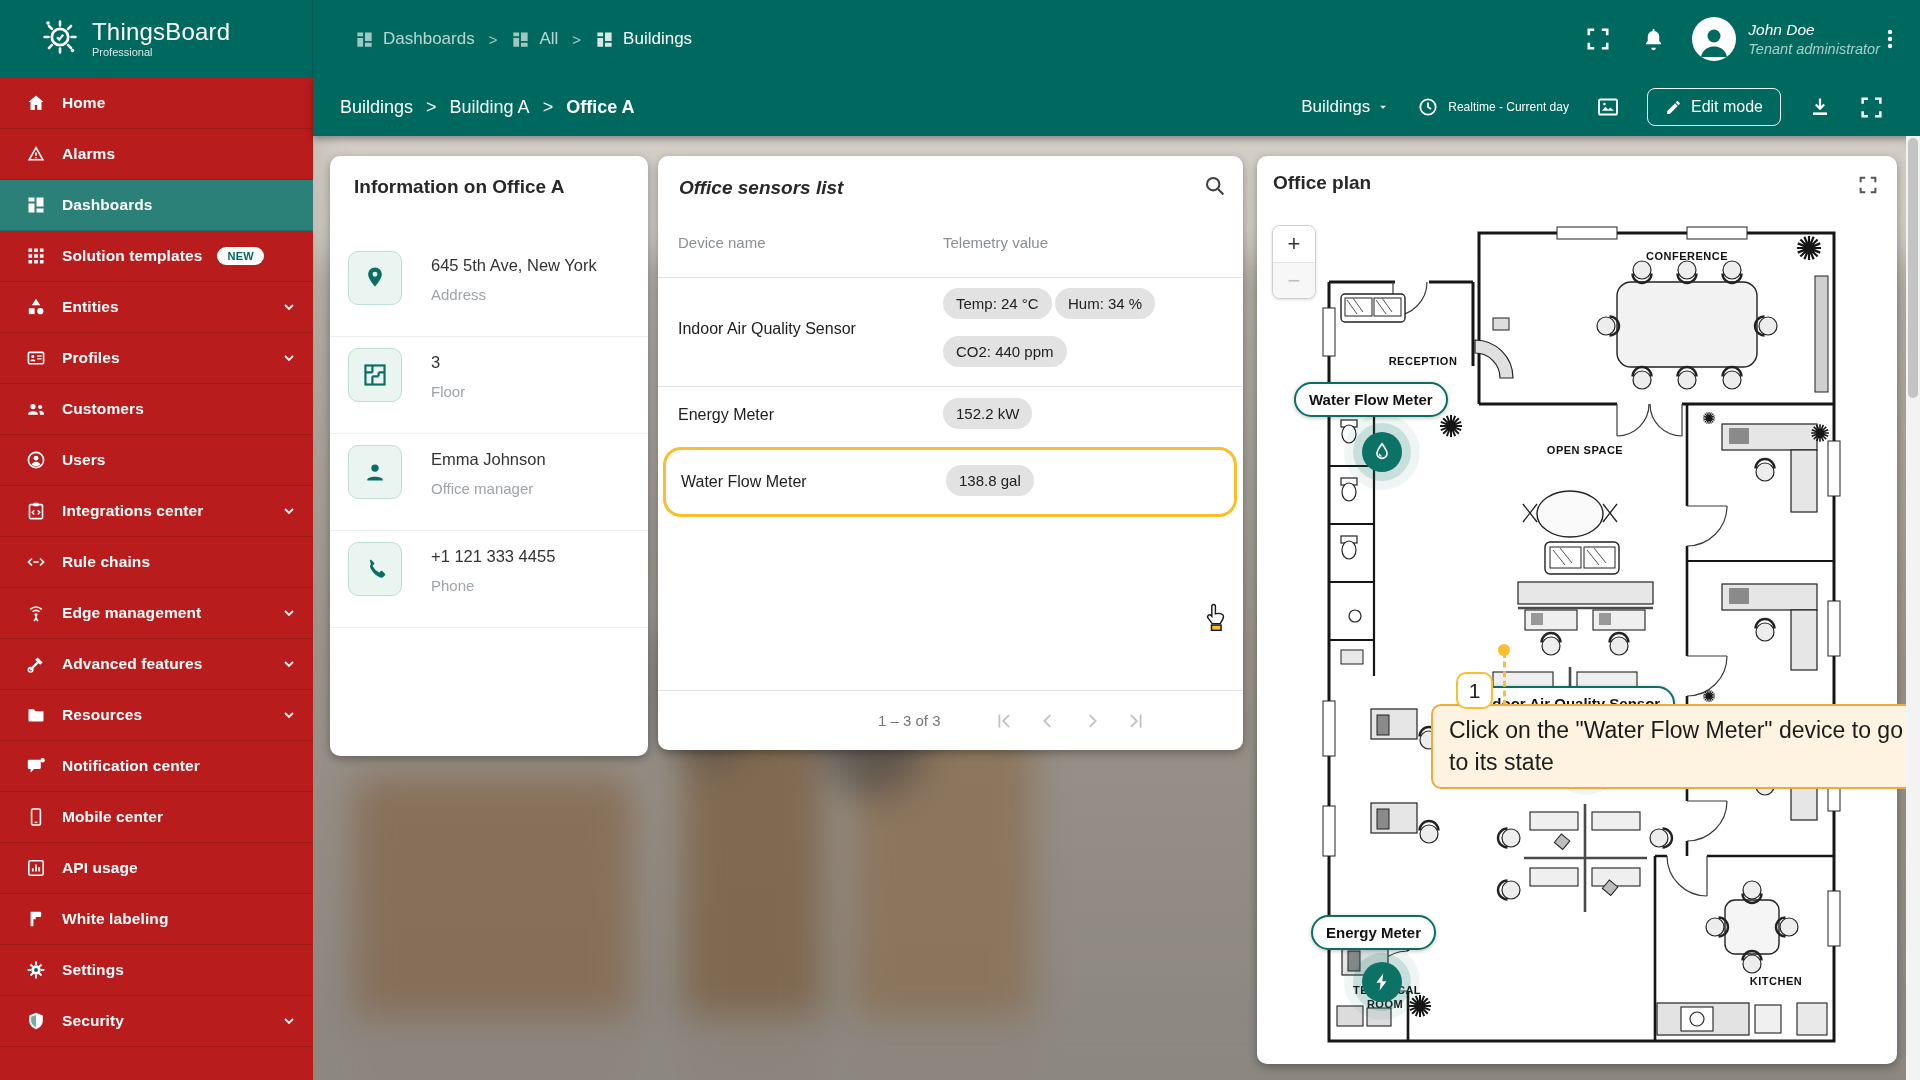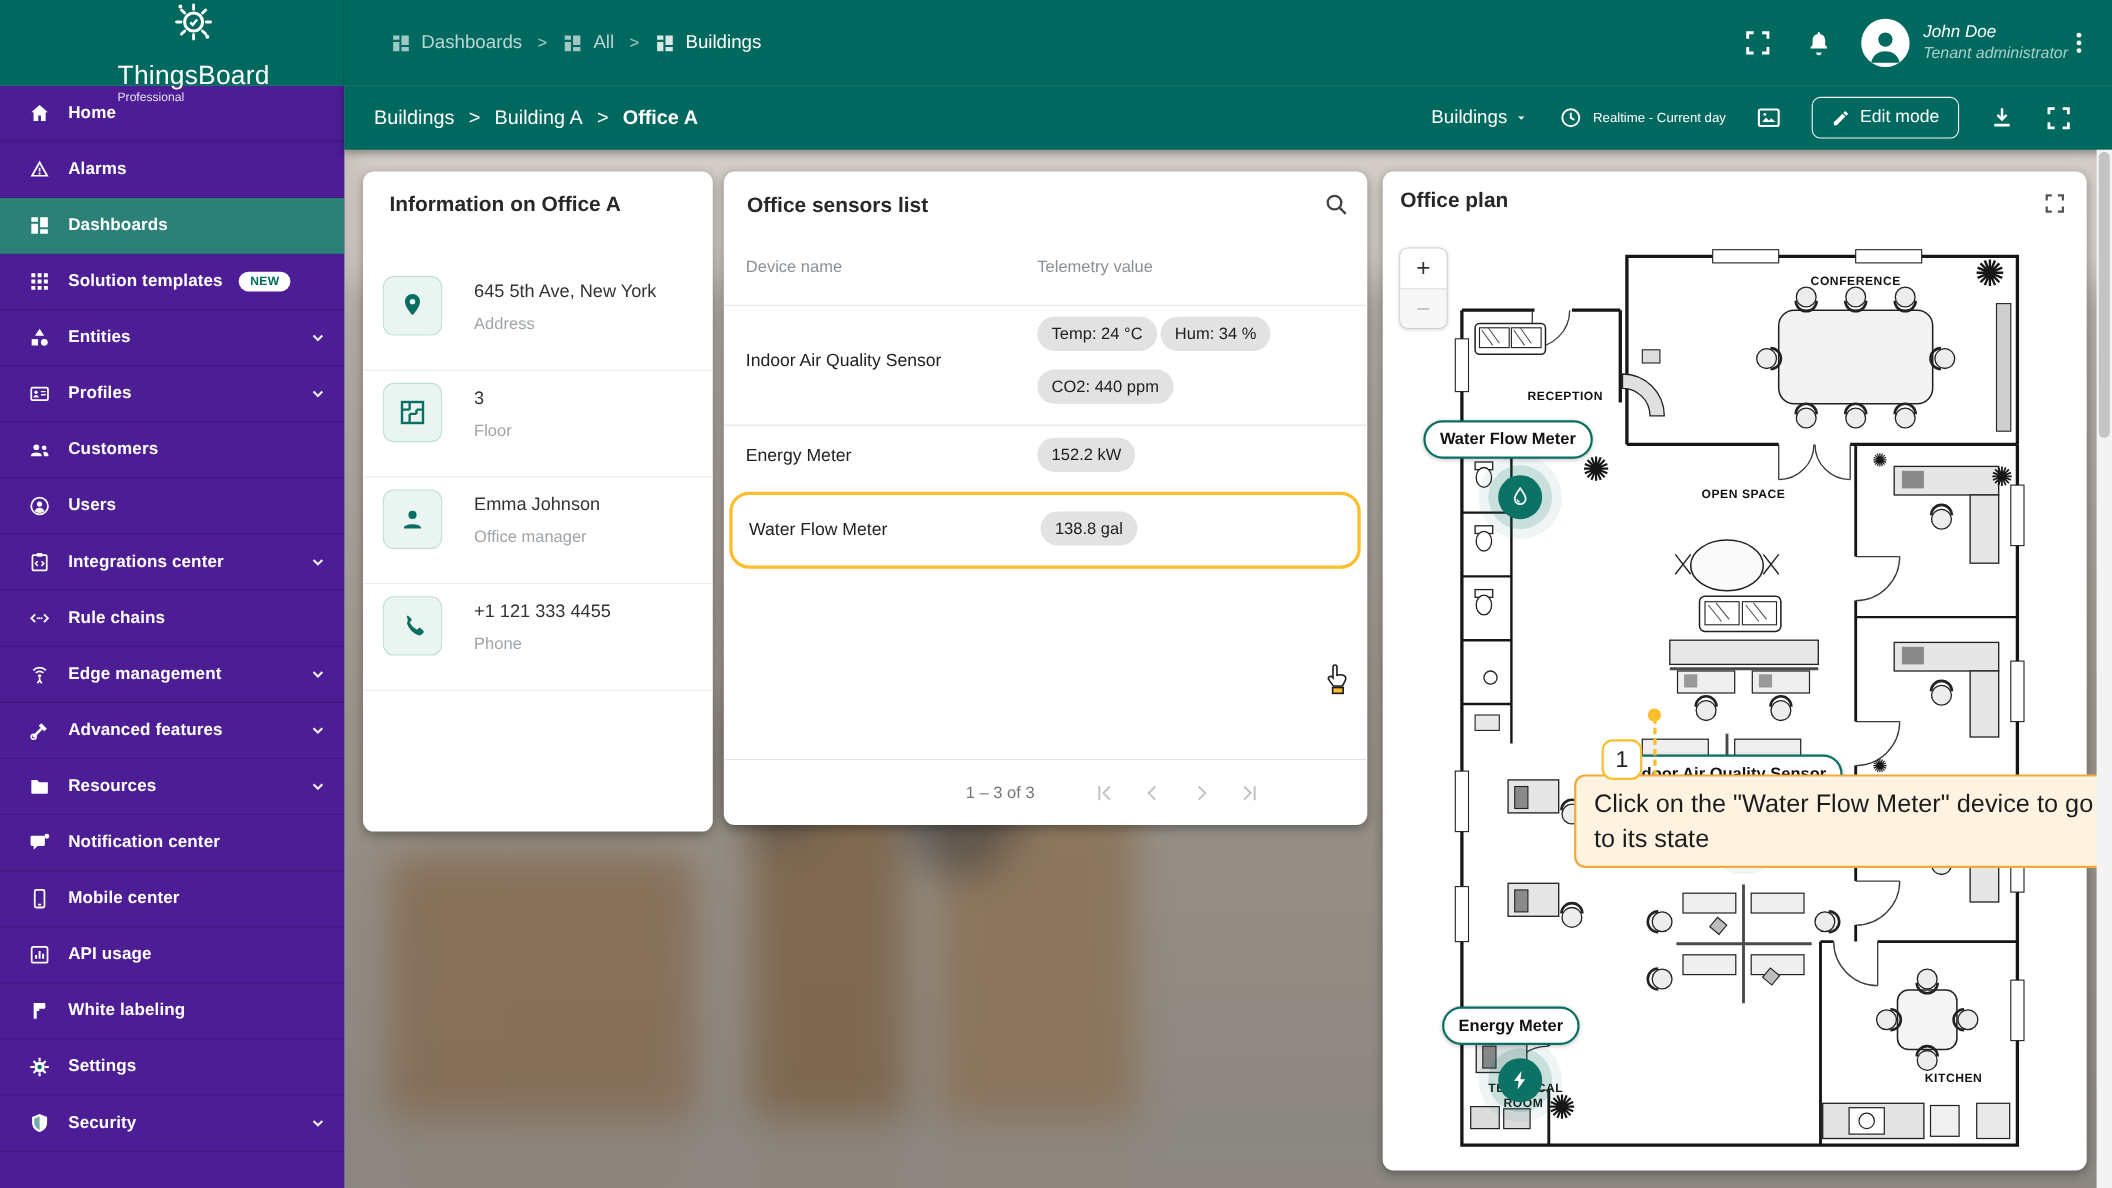--- a/index.html
+++ b/index.html
@@ -3,39 +3,39 @@
 <meta charset="utf-8">
 <style>
   * { margin:0; padding:0; box-sizing:border-box; }
   html,body { width:1920px; height:1080px; overflow:hidden; background:#888;
     font-family:"Liberation Sans","DejaVu Sans",sans-serif; }
   .screen { position:relative; width:1920px; height:1080px; overflow:hidden; background:#9a948d; }
 
   
   .topbar { position:absolute; left:0; top:0; width:1920px; height:78px; background:#00695f; z-index:40; }
   .logo-block { position:absolute; left:0; top:0; width:313px; height:78px; display:flex; align-items:center;
-    padding-left:40px; gap:12px; border-right:1px solid rgba(0,0,0,.15);flex-direction:column; }
+    padding-left:40px; gap:12px; border-right:1px solid rgba(0,0,0,.15); }
   .logo-text { color:#fff; line-height:1; }
   .logo-text .nm { font-size:24px; letter-spacing:.2px; }
   .logo-text .pro { display:block; text-align:left; font-size:11px; opacity:.85; margin-top:3px; }
   .tb-crumbs { position:absolute; left:355px; top:0; height:78px; display:flex; align-items:center; gap:14px;
     color:rgba(255,255,255,.72); font-size:17px; }
   .tb-crumbs .crumb { display:flex; align-items:center; gap:9px; cursor:pointer; }
   .tb-crumbs .crumb svg { opacity:.85; }
   .tb-crumbs .crumb.current { color:#fff; }
   .tb-crumbs .sep { font-size:15px; opacity:.9; }
   .topbar-right { position:absolute; right:20px; top:0; height:78px; display:flex; align-items:center; }
   .tb-iconbtn { background:none; border:none; color:#fff; cursor:pointer; display:flex; align-items:center; justify-content:center; }
   .avatar { width:44px; height:44px; border-radius:50%; background:#fff; display:flex; align-items:flex-end; justify-content:center; overflow:hidden; margin-left:26px; cursor:pointer; }
   .userbox { margin-left:12px; line-height:1.25;font-style:italic; }
   .userbox .un { color:#fff; font-size:15.5px; }
   .userbox .ur { color:#a9cfc9; font-size:14.5px; }
 
   
-  .sidebar { position:absolute; left:0; top:78px; width:313px; bottom:0; background:#4c1d95; z-index:30; overflow:hidden; }
+  .sidebar { position:absolute; left:0; top:78px; width:313px; bottom:0; background:#b91c1c; z-index:30; overflow:hidden; }
   .s-item { position:relative; height:51px; display:flex; align-items:center; padding:0 16px 0 25px; gap:15px;
     color:#fff; border-bottom:1px solid rgba(0,0,0,.14); cursor:pointer; }
   .s-item .s-lbl { font-size:15.5px; font-weight:700; letter-spacing:.1px; flex:0 1 auto; }
   .s-item.active { background:#2b8177; }
   .s-item .chev { margin-left:auto; display:flex; opacity:.95; }
   .s-badge { margin-left:0; background:#fff; color:#00695f; font-size:11px; font-weight:700;
     padding:3px 10px; border-radius:10px; letter-spacing:.3px; }
   .s-ico { width:22px; display:flex; justify-content:center; }
 
   
@@ -64,21 +64,21 @@
   .info-card .card-title { position:absolute; left:24px; top:20px; }
   .info-row { position:absolute; left:0; width:100%; height:97px; }
   .info-row .tile { position:absolute; left:18px; top:11px; width:54px; height:54px; border-radius:10px;
     background:#eaf5f2; border:1px solid #bedfd8; display:flex; align-items:center; justify-content:center; color:#0a6e62; }
   .info-row .iv { position:absolute; left:101px; top:16px; font-size:16.5px; color:#333; }
   .info-row .il { position:absolute; left:101px; top:46px; font-size:15px; color:#9fa4a8; }
   .info-row .divline { position:absolute; left:0; bottom:0; width:100%; height:1px; background:#ededed; }
 
   
   .sensors-card { left:345px; top:20px; width:585px; height:594px; }
-  .sensors-card .card-title { position:absolute; left:21px; top:21px; }
+  .sensors-card .card-title { position:absolute; left:21px; top:21px;font-style:italic; }
   .search-btn { position:absolute; right:16px; top:18px; background:none; border:none; color:#424242; cursor:pointer; }
   .th { position:absolute; font-size:15px; color:#8a8f93; }
   .hline { position:absolute; left:0; width:100%; height:1px; background:#e3e3e3; }
   .cell-name { position:absolute; left:20px; font-size:16px; color:#212121; }
   .chip { display:inline-block; background:#e2e2e2; border-radius:16px; padding:7px 13px; font-size:15px; color:#212121; white-space:nowrap; }
   .hl-box { position:absolute; left:5px; top:291px; width:574px; height:70px; border:3px solid #fbbe2e; border-radius:18px; }
   .pag { position:absolute; left:0; top:534px; width:100%; height:60px; border-top:1px solid #e3e3e3;
     display:flex; align-items:center; color:#757575; font-size:15px; }
   .pag .range { position:absolute; left:220px; }
   .pag .pbtns { position:absolute; left:335px; display:flex; gap:22px; }

